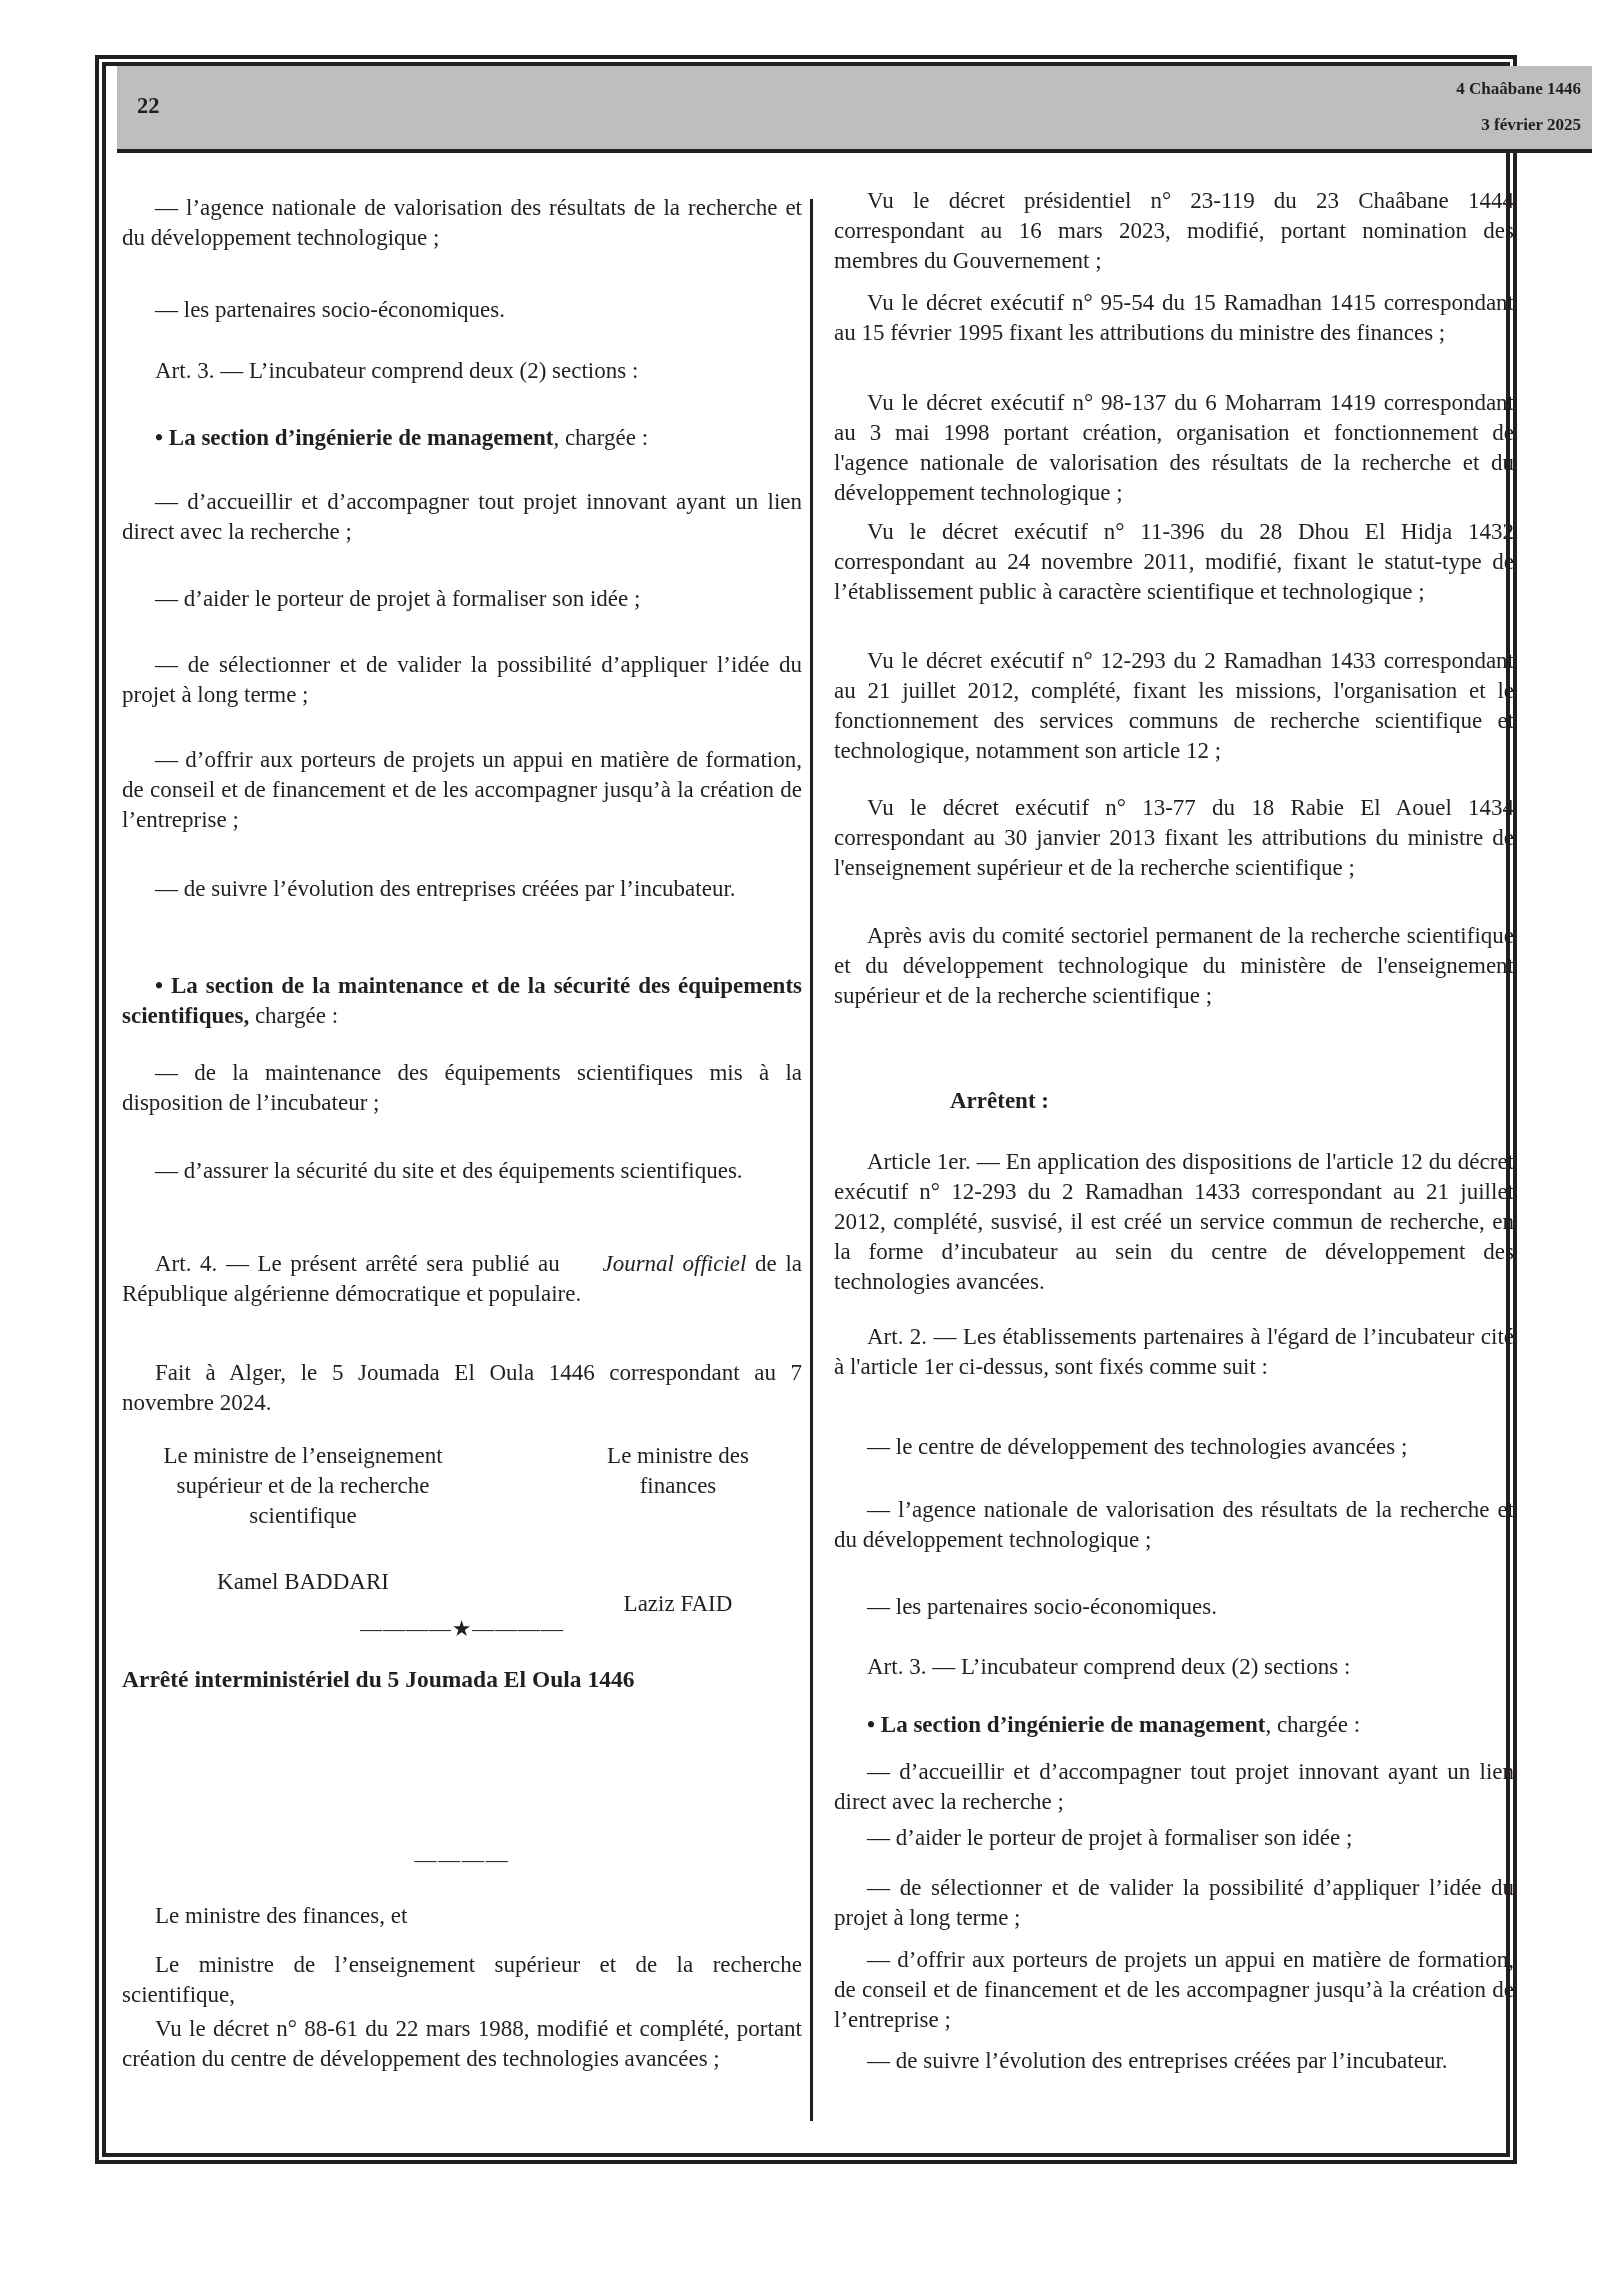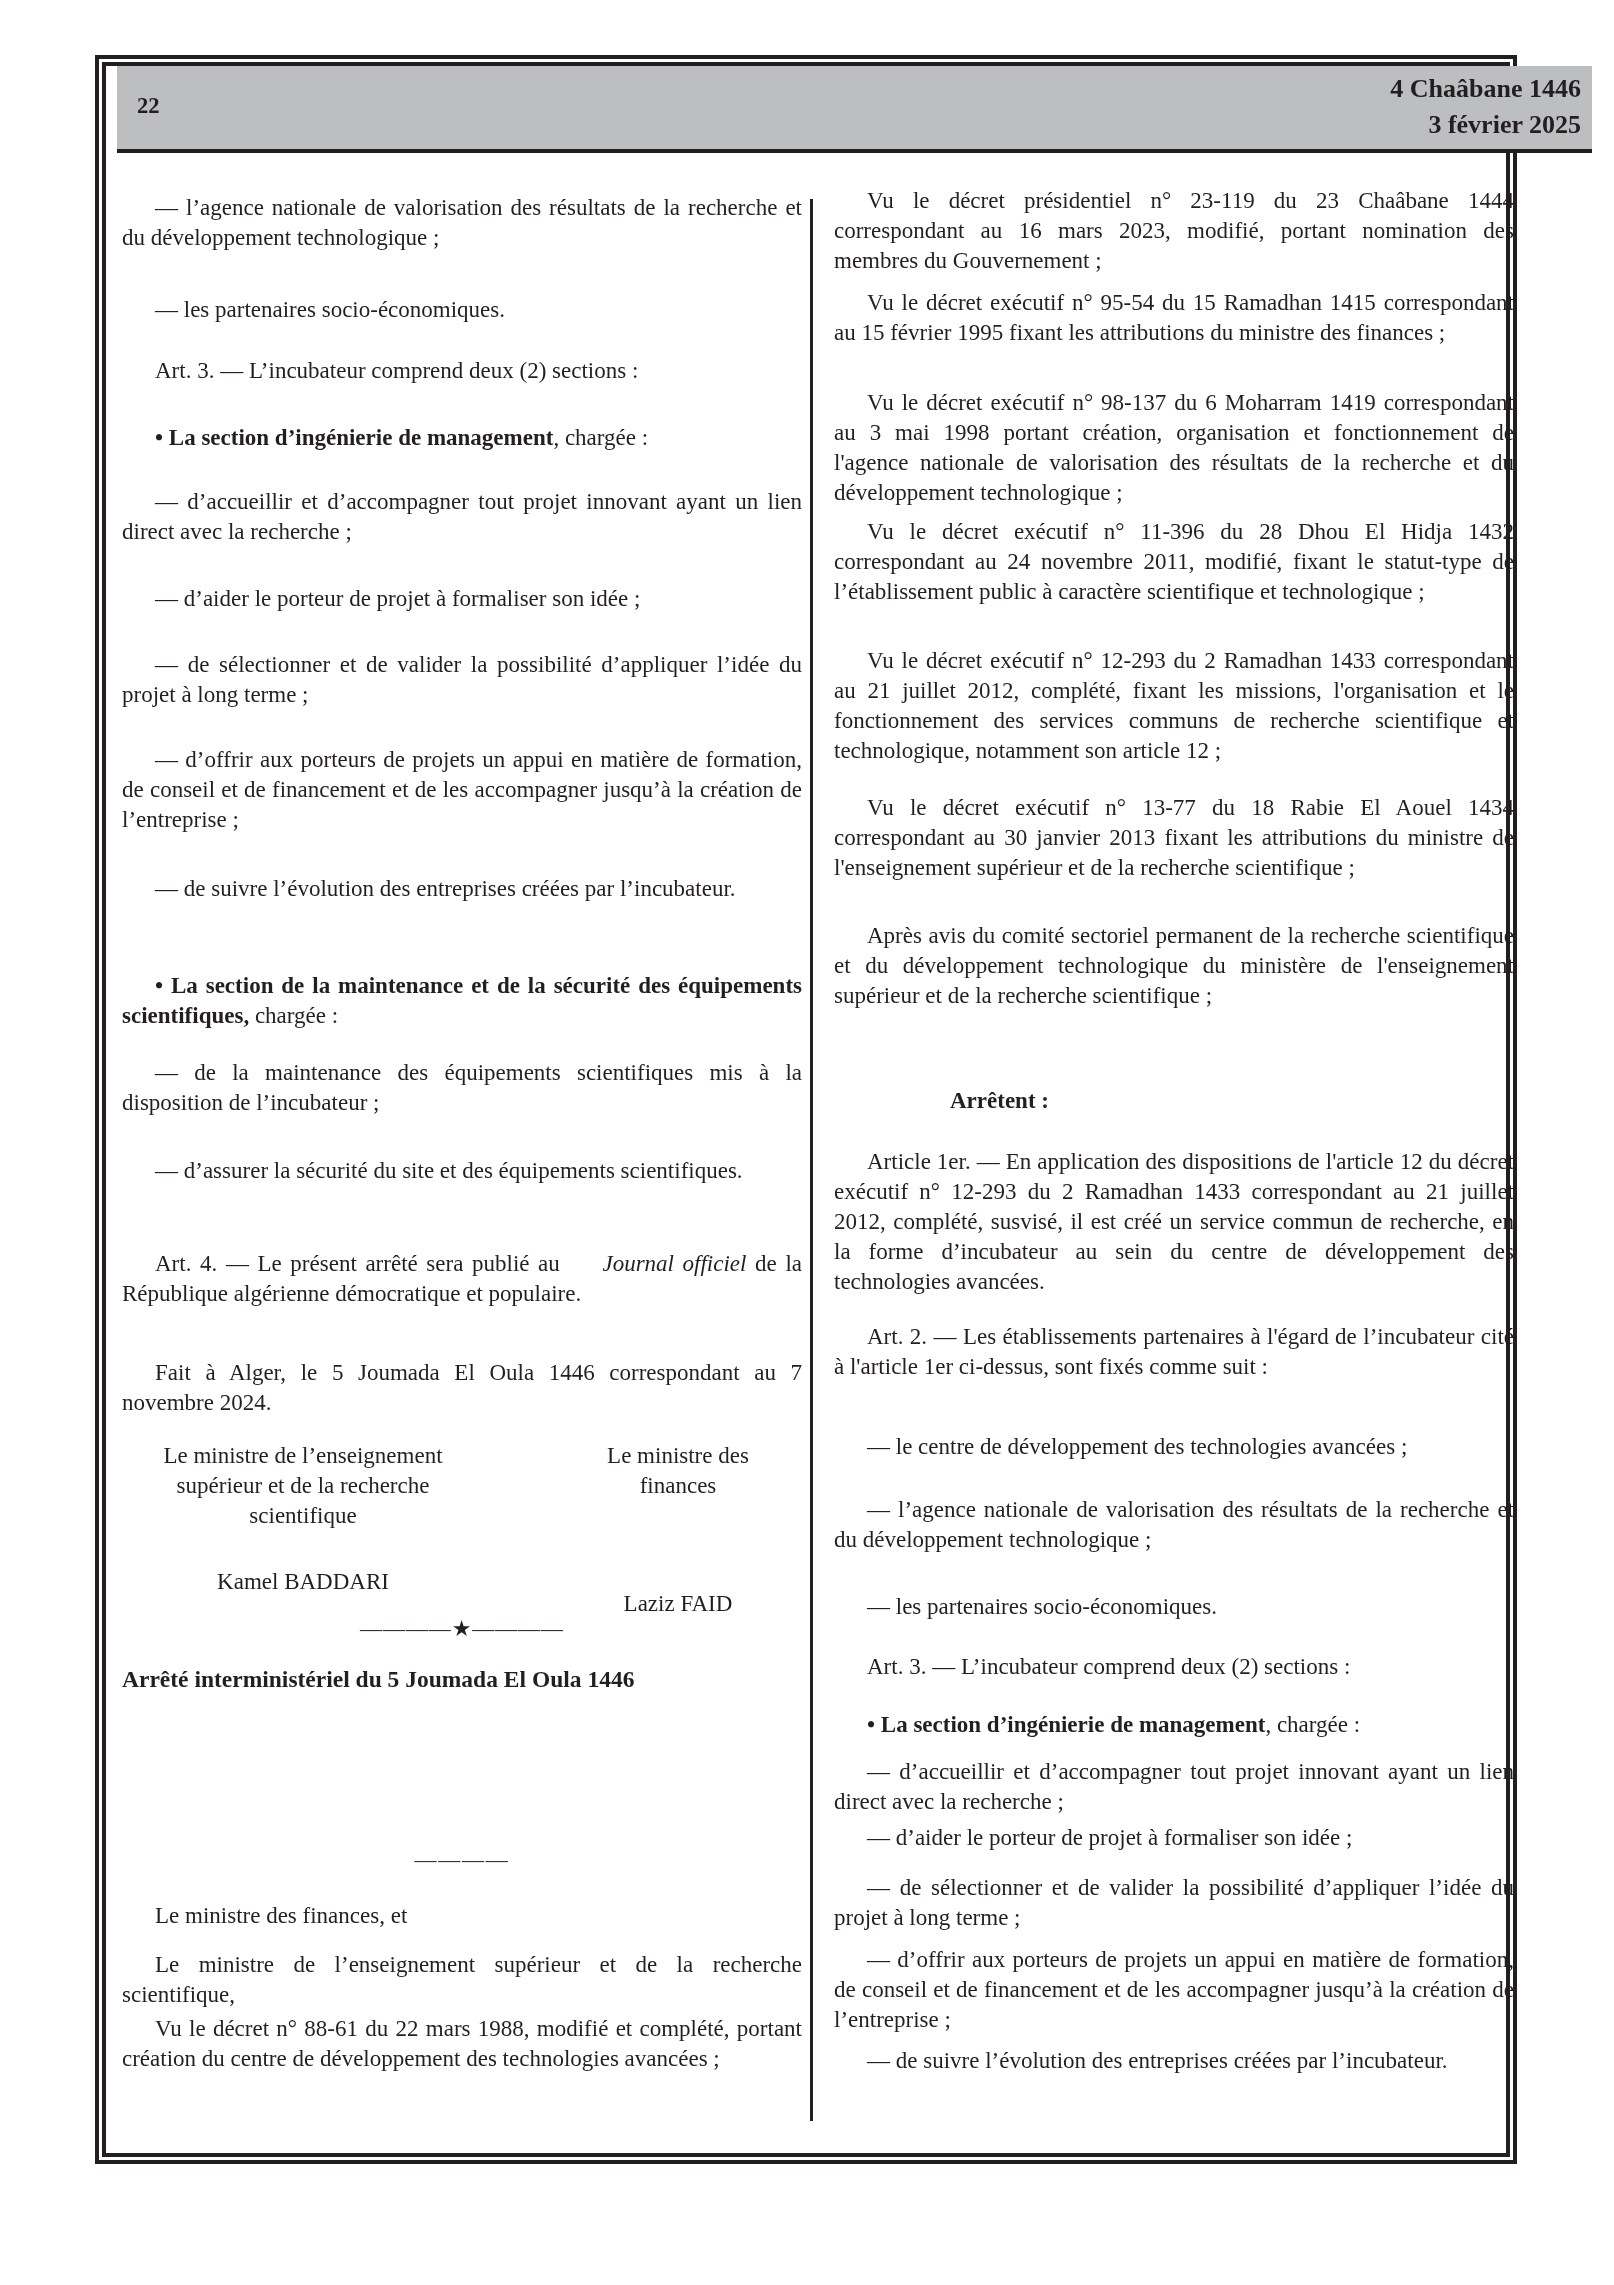--- a/index.html
+++ b/index.html
@@ -6,21 +6,21 @@
   body { width:1615px; height:2285px; position:relative; overflow:hidden;
          font-family:"Liberation Serif", "DejaVu Serif", serif; color:#231f20; }
   .frame-outer { position:absolute; left:95px; top:55px; width:1422px; height:2109px;
                  border:4.5px solid #231f20; box-sizing:border-box; }
   .frame-inner { position:absolute; left:102px; top:62px; width:1408px; height:2095px;
                  border:4.5px solid #231f20; box-sizing:border-box; }
   .header { position:absolute; left:117px; top:66px; width:1475px; height:83px;
             background:#bdbec0; border-bottom:4.5px solid #231f20; box-sizing:content-box; }
   .hdr-page { position:absolute; left:20px; top:27px; font-size:22.6px; font-weight:bold; }
   .hdr-title { position:absolute; left:235px; top:27px; font-size:24.4px; font-weight:bold; letter-spacing:-0.3px; }
-  .hdr-date { position:absolute; right:11px; top:5.4px; font-size:26px; font-weight:bold; text-align:right; line-height:36px; }
+  .hdr-date { position:absolute; right:11px; top:5.4px; font-size:17px; font-weight:bold; text-align:right; line-height:36px; }
   .divider { position:absolute; left:810px; top:199px; width:2.7px; height:1922px; background:#231f20; }
   .col { position:absolute; width:680px; font-size:23px; line-height:30px; }
   .col-left { left:122px; }
   .col-right { left:834px; }
   .p { position:absolute; left:0; width:680px; text-align:justify; text-indent:33px; margin:0; }
   .b { font-weight:bold; }
   .i { font-style:italic;margin-left:34px; }
   .sig { position:absolute; text-align:center; font-size:23px; line-height:30px; }
   .title { position:absolute; left:0; width:680px; font-weight:bold; font-size:23.5px; line-height:30px;
            text-align:justify; text-indent:0; }

